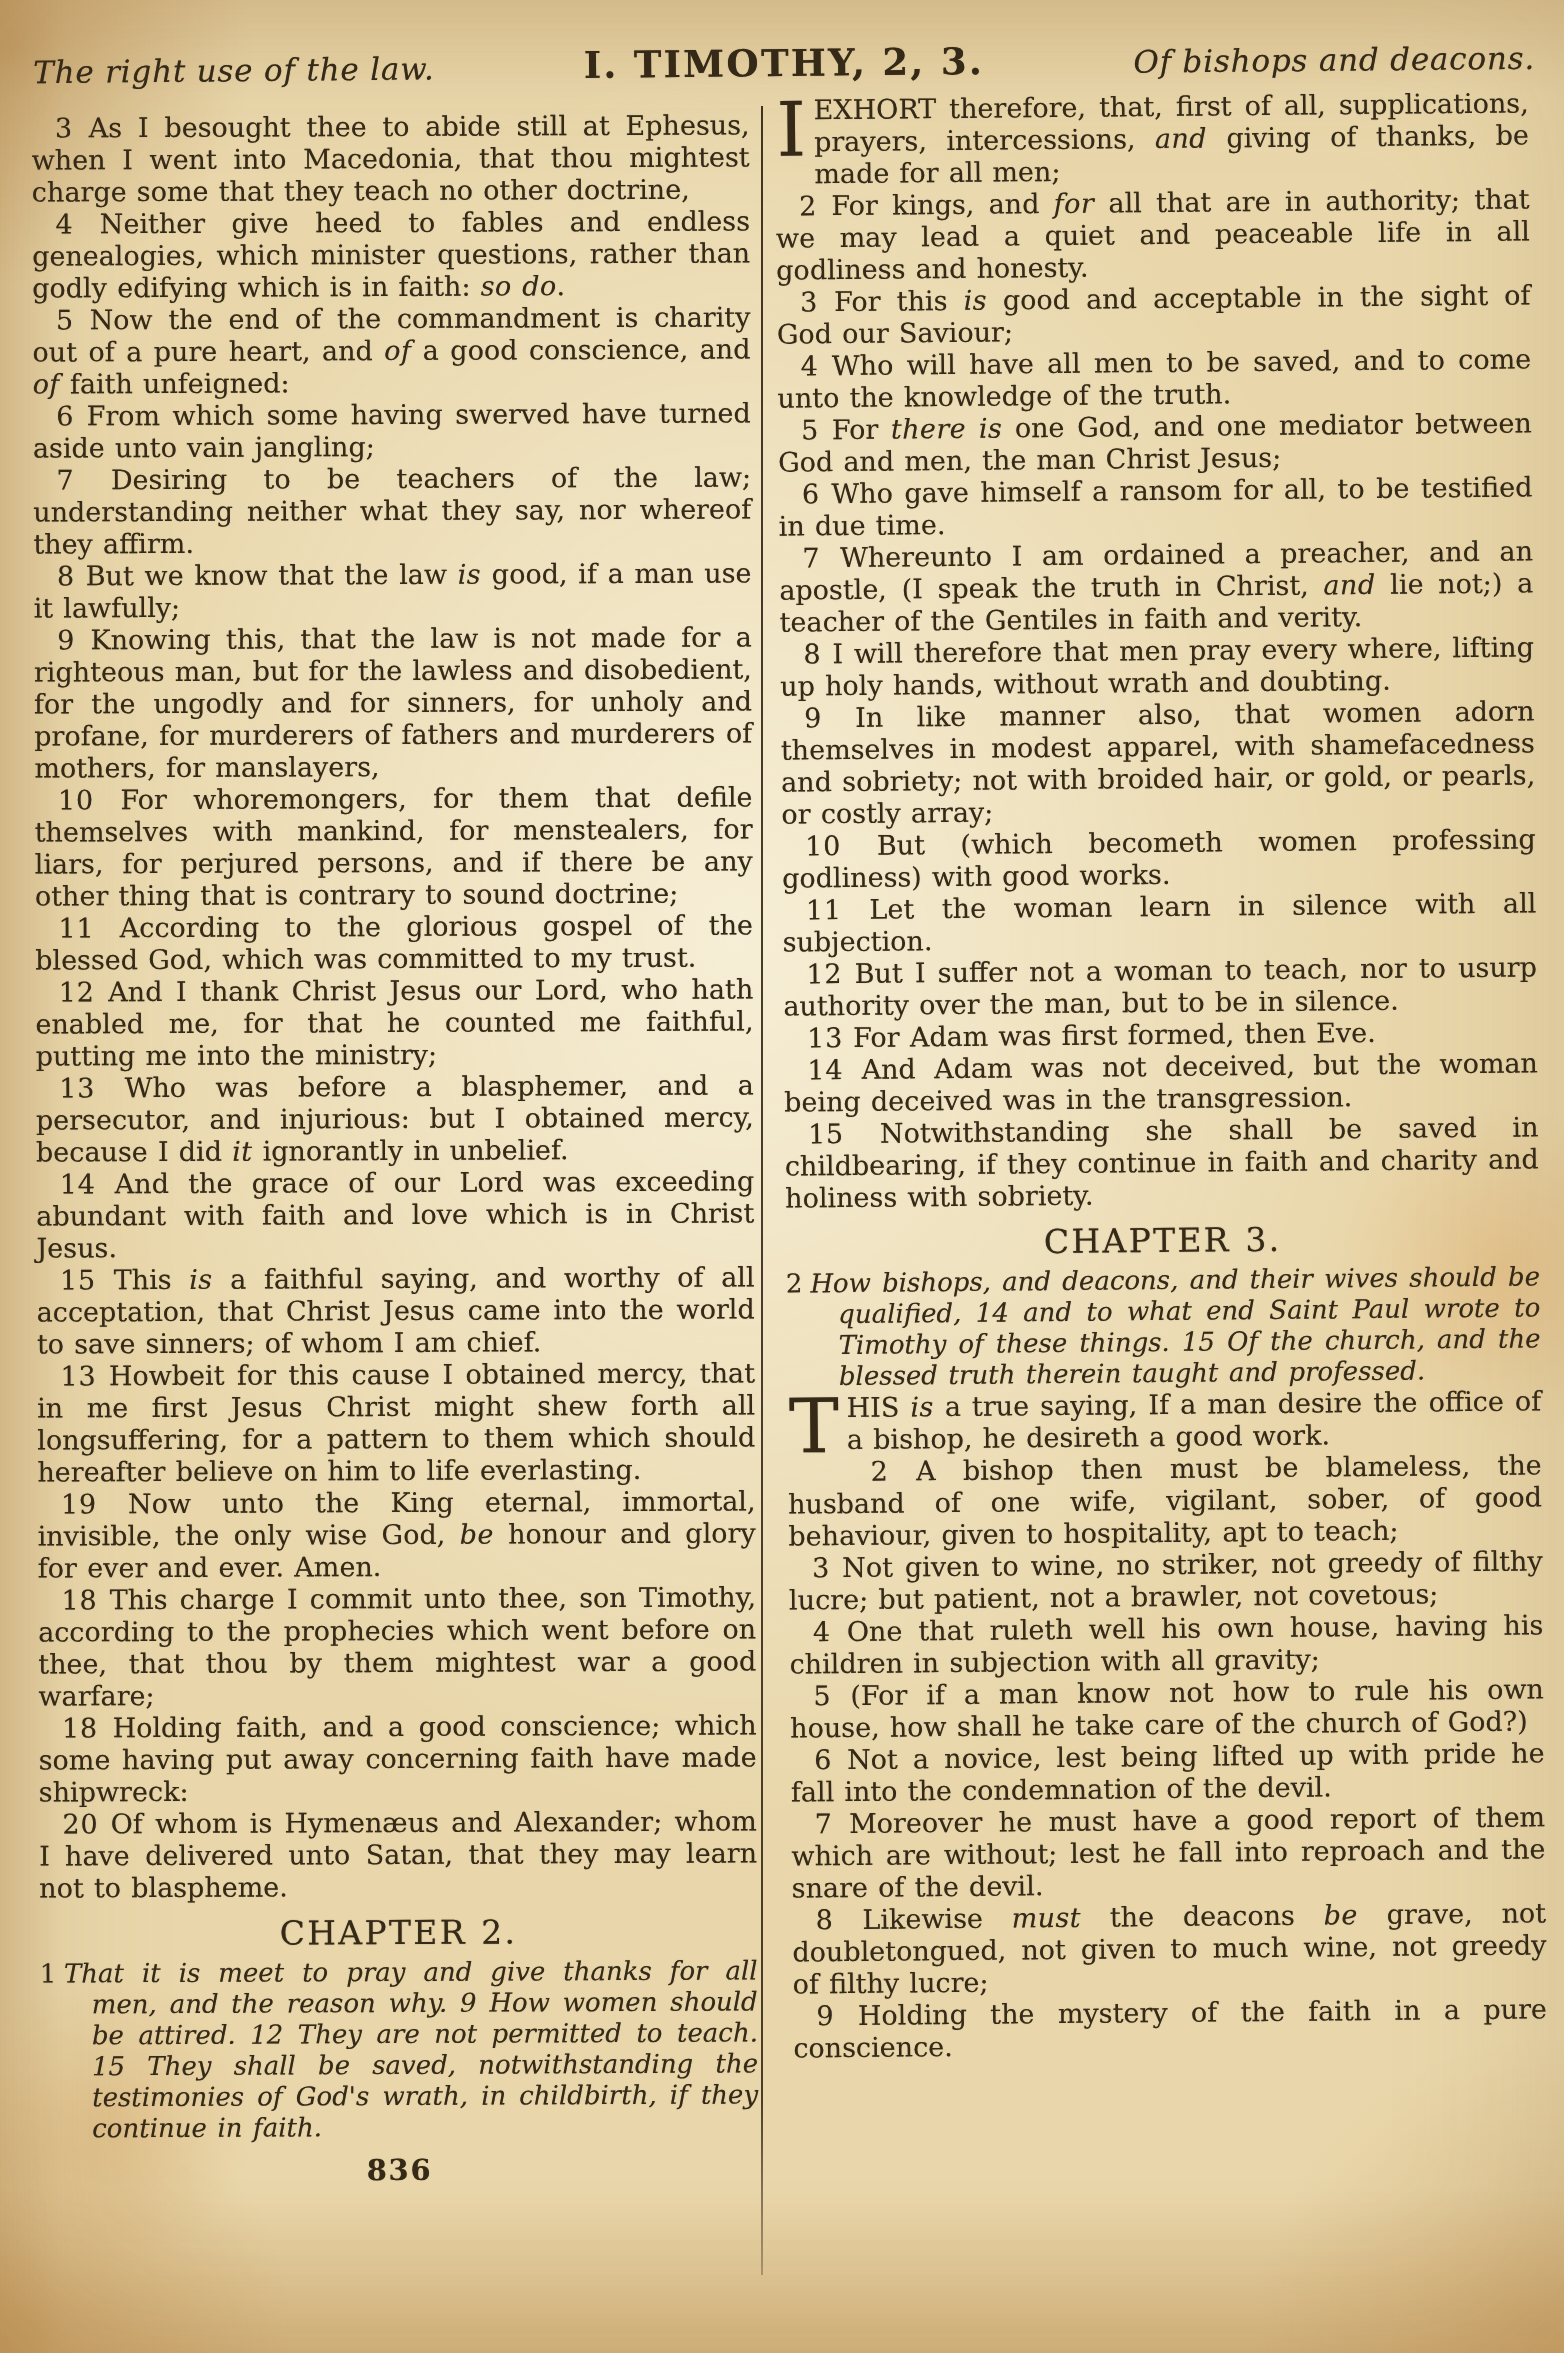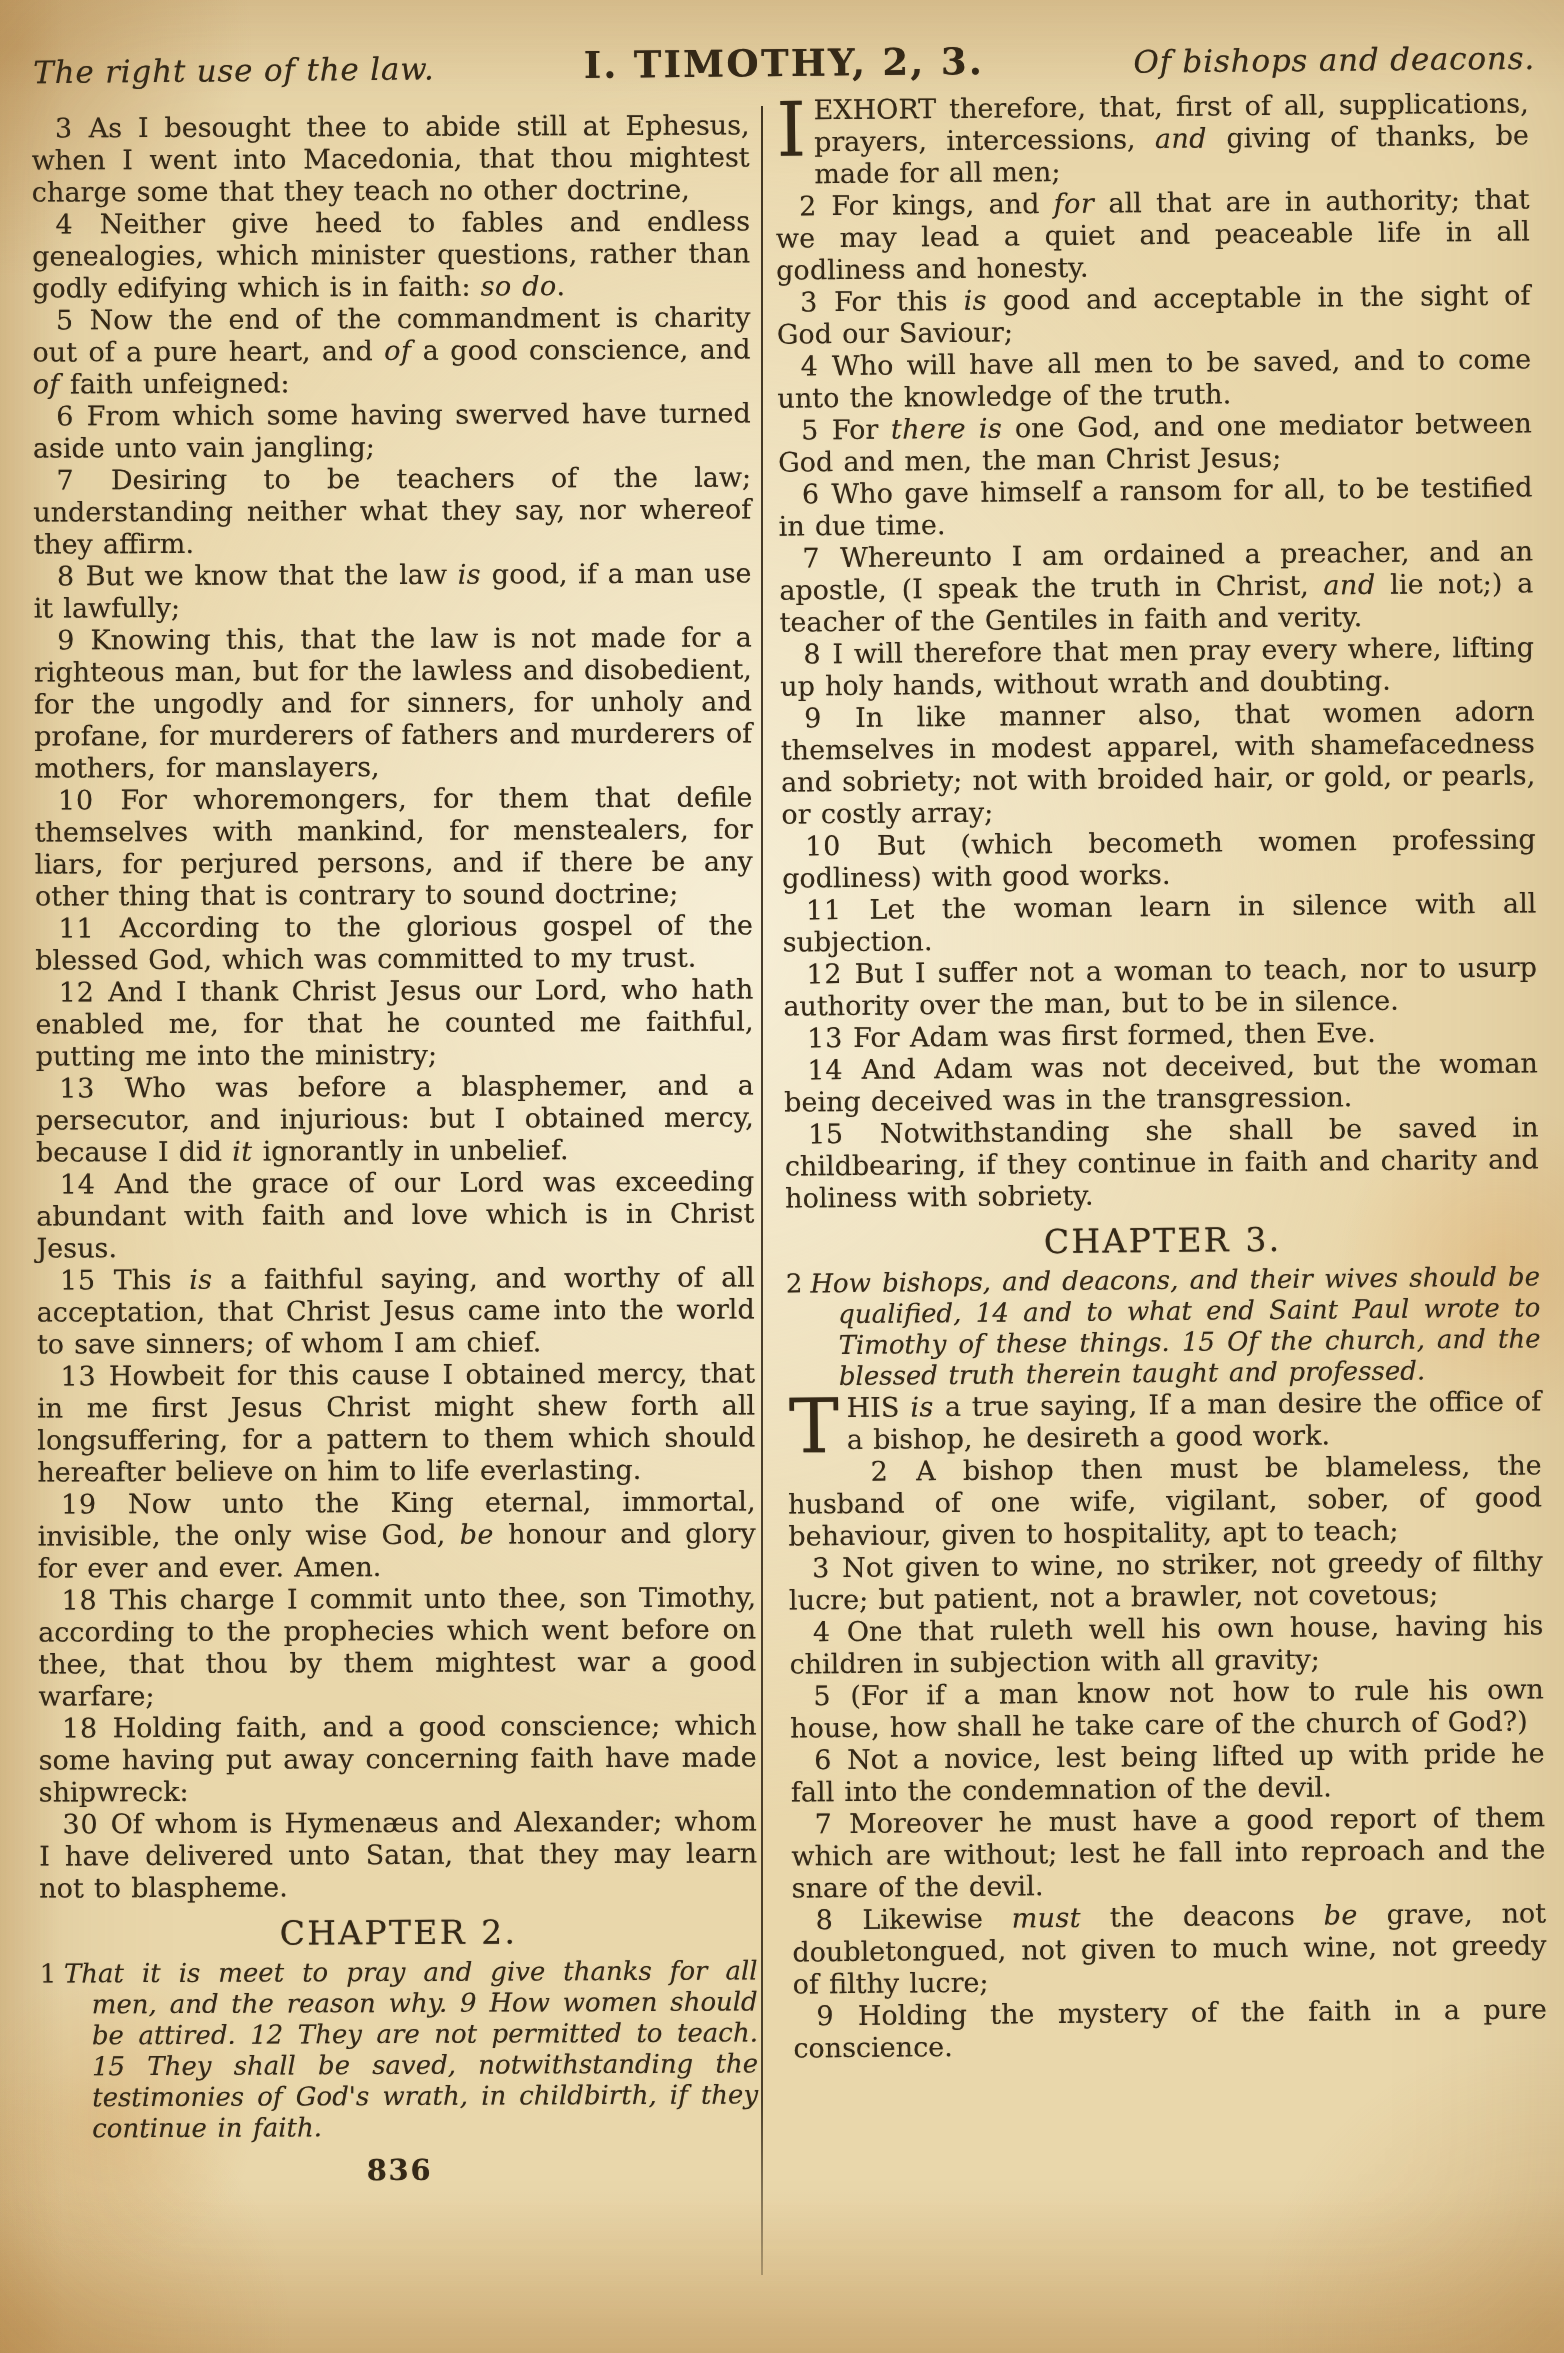--- a/index.html
+++ b/index.html
@@ -83,21 +83,21 @@
         <p class="verse"><span class="vn">10</span> For whoremongers, for them that defile themselves with mankind, for menstealers, for liars, for perjured persons, and if there be any other thing that is contrary to sound doctrine;</p>
         <p class="verse"><span class="vn">11</span> According to the glorious gospel of the blessed God, which was committed to my trust.</p>
         <p class="verse"><span class="vn">12</span> And I thank Christ Jesus our Lord, who hath enabled me, for that he counted me faithful, putting me into the ministry;</p>
         <p class="verse"><span class="vn">13</span> Who was before a blasphemer, and a persecutor, and injurious: but I obtained mercy, because I did <i>it</i> ignorantly in unbelief.</p>
         <p class="verse"><span class="vn">14</span> And the grace of our Lord was exceeding abundant with faith and love which is in Christ Jesus.</p>
         <p class="verse"><span class="vn">15</span> This <i>is</i> a faithful saying, and worthy of all acceptation, that Christ Jesus came into the world to save sinners; of whom I am chief.</p>
         <p class="verse"><span class="vn">13</span> Howbeit for this cause I obtained mercy, that in me first Jesus Christ might shew forth all longsuffering, for a pattern to them which should hereafter believe on him to life everlasting.</p>
         <p class="verse"><span class="vn">19</span> Now unto the King eternal, immortal, invisible, the only wise God, <i>be</i> honour and glory for ever and ever. Amen.</p>
         <p class="verse"><span class="vn">18</span> This charge I commit unto thee, son Timothy, according to the prophecies which went before on thee, that thou by them mightest war a good warfare;</p>
         <p class="verse"><span class="vn">18</span> Holding faith, and a good conscience; which some having put away concerning faith have made shipwreck:</p>
-        <p class="verse"><span class="vn">30</span> Of whom is Hymenæus and Alexander; whom I have delivered unto Satan, that they may learn not to blaspheme.</p>
+        <p class="verse"><span class="vn">20</span> Of whom is Hymenæus and Alexander; whom I have delivered unto Satan, that they may learn not to blaspheme.</p>
       </div>
     <h2 class="chapter-heading">CHAPTER 2.</h2>
     <p class="summary">
       <span class="sn">1</span><span class="st">That it is meet to pray and give thanks for all men, and the reason why. 9 How women should be attired. 12 They are not permitted to teach. 15 They shall be saved, notwithstanding the testimonies of God's wrath, in childbirth, if they continue in faith.</span>
     </p>
     <div class="pageno">836</div>
   </div>
 
   <div class="col col-right">
     <div>

